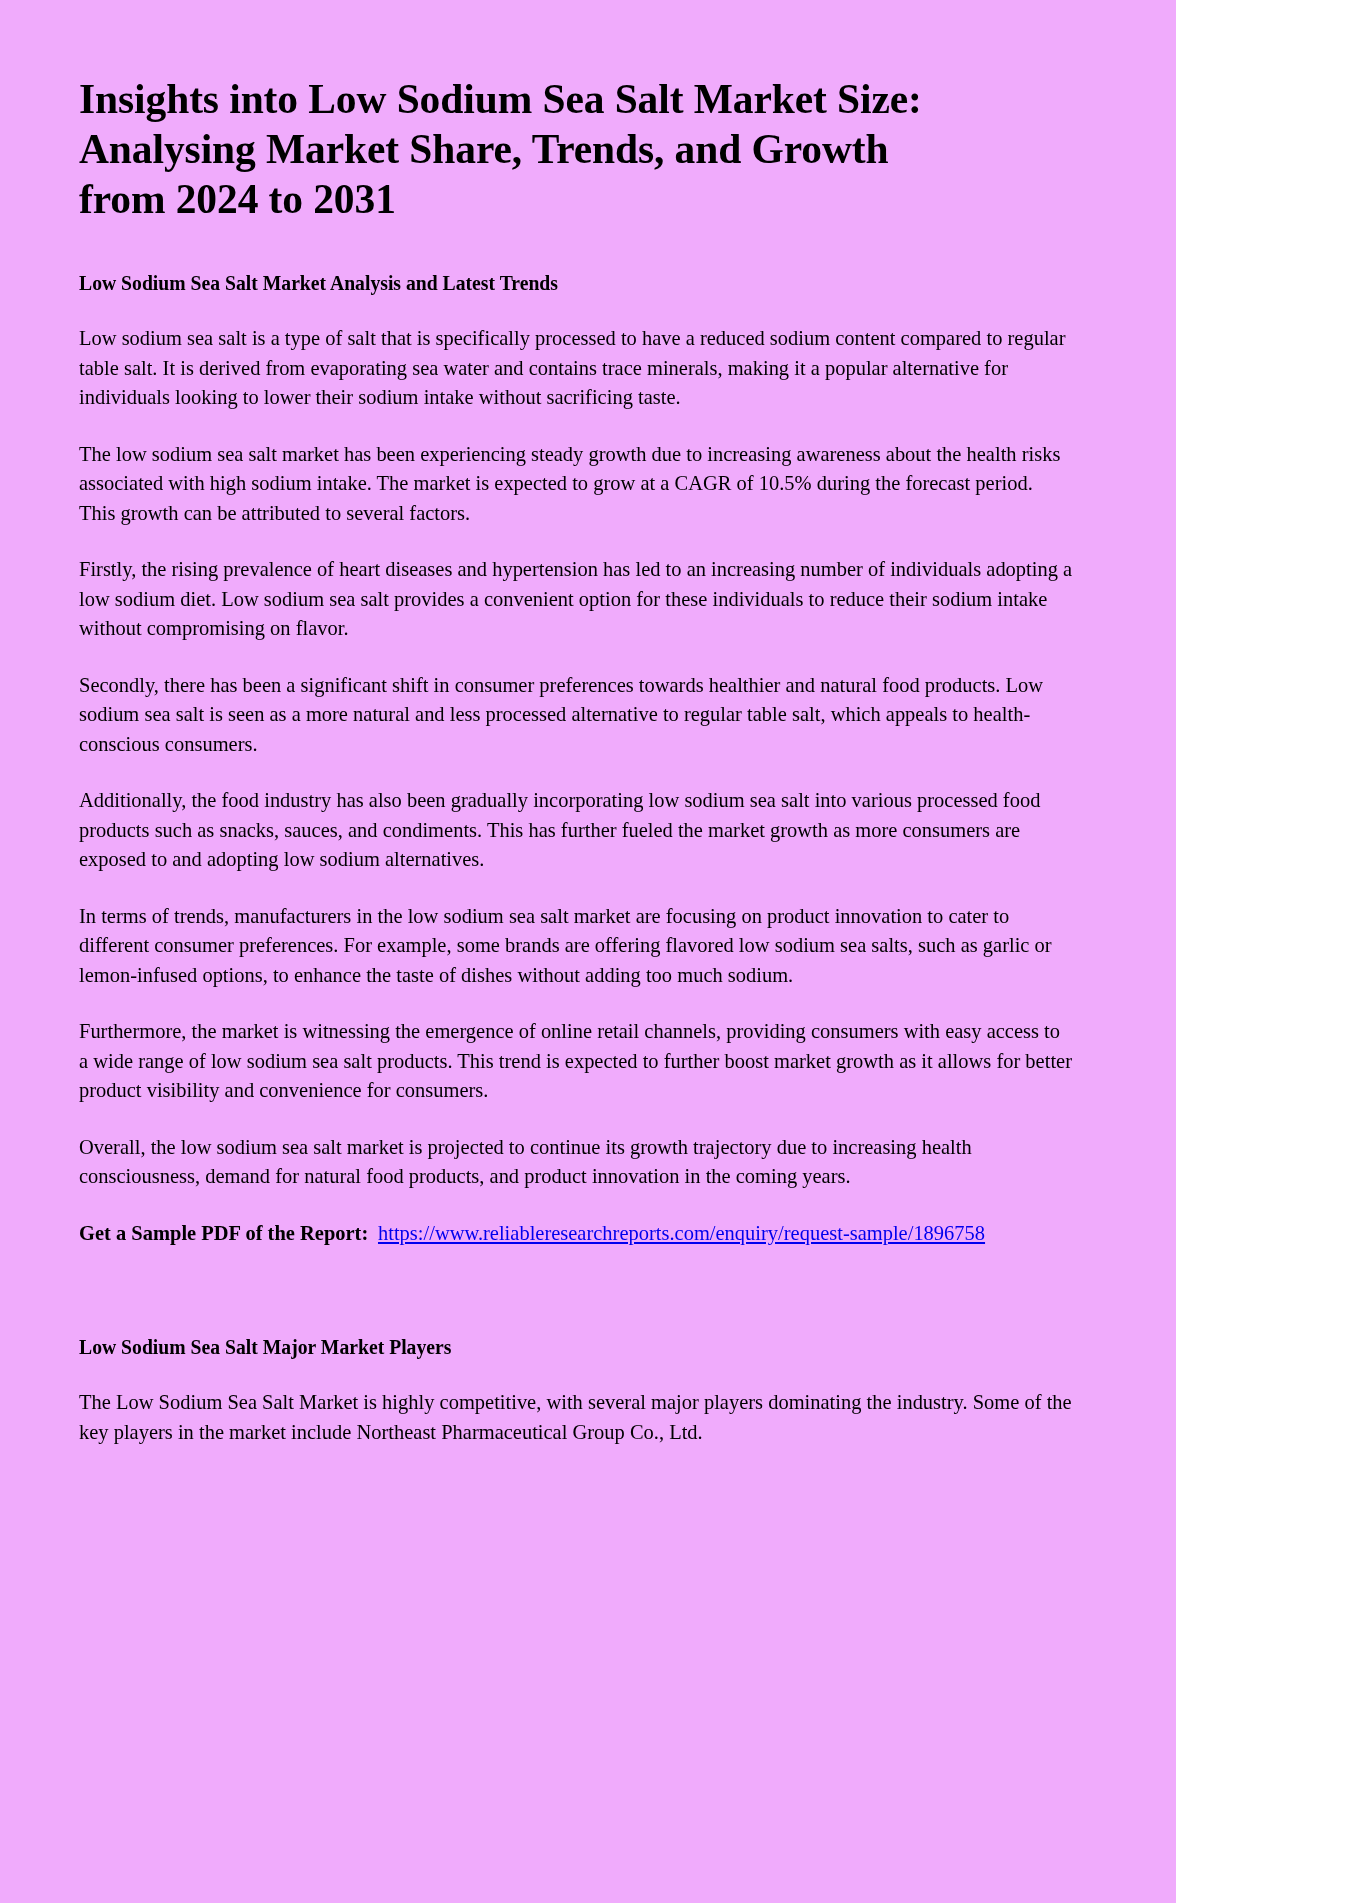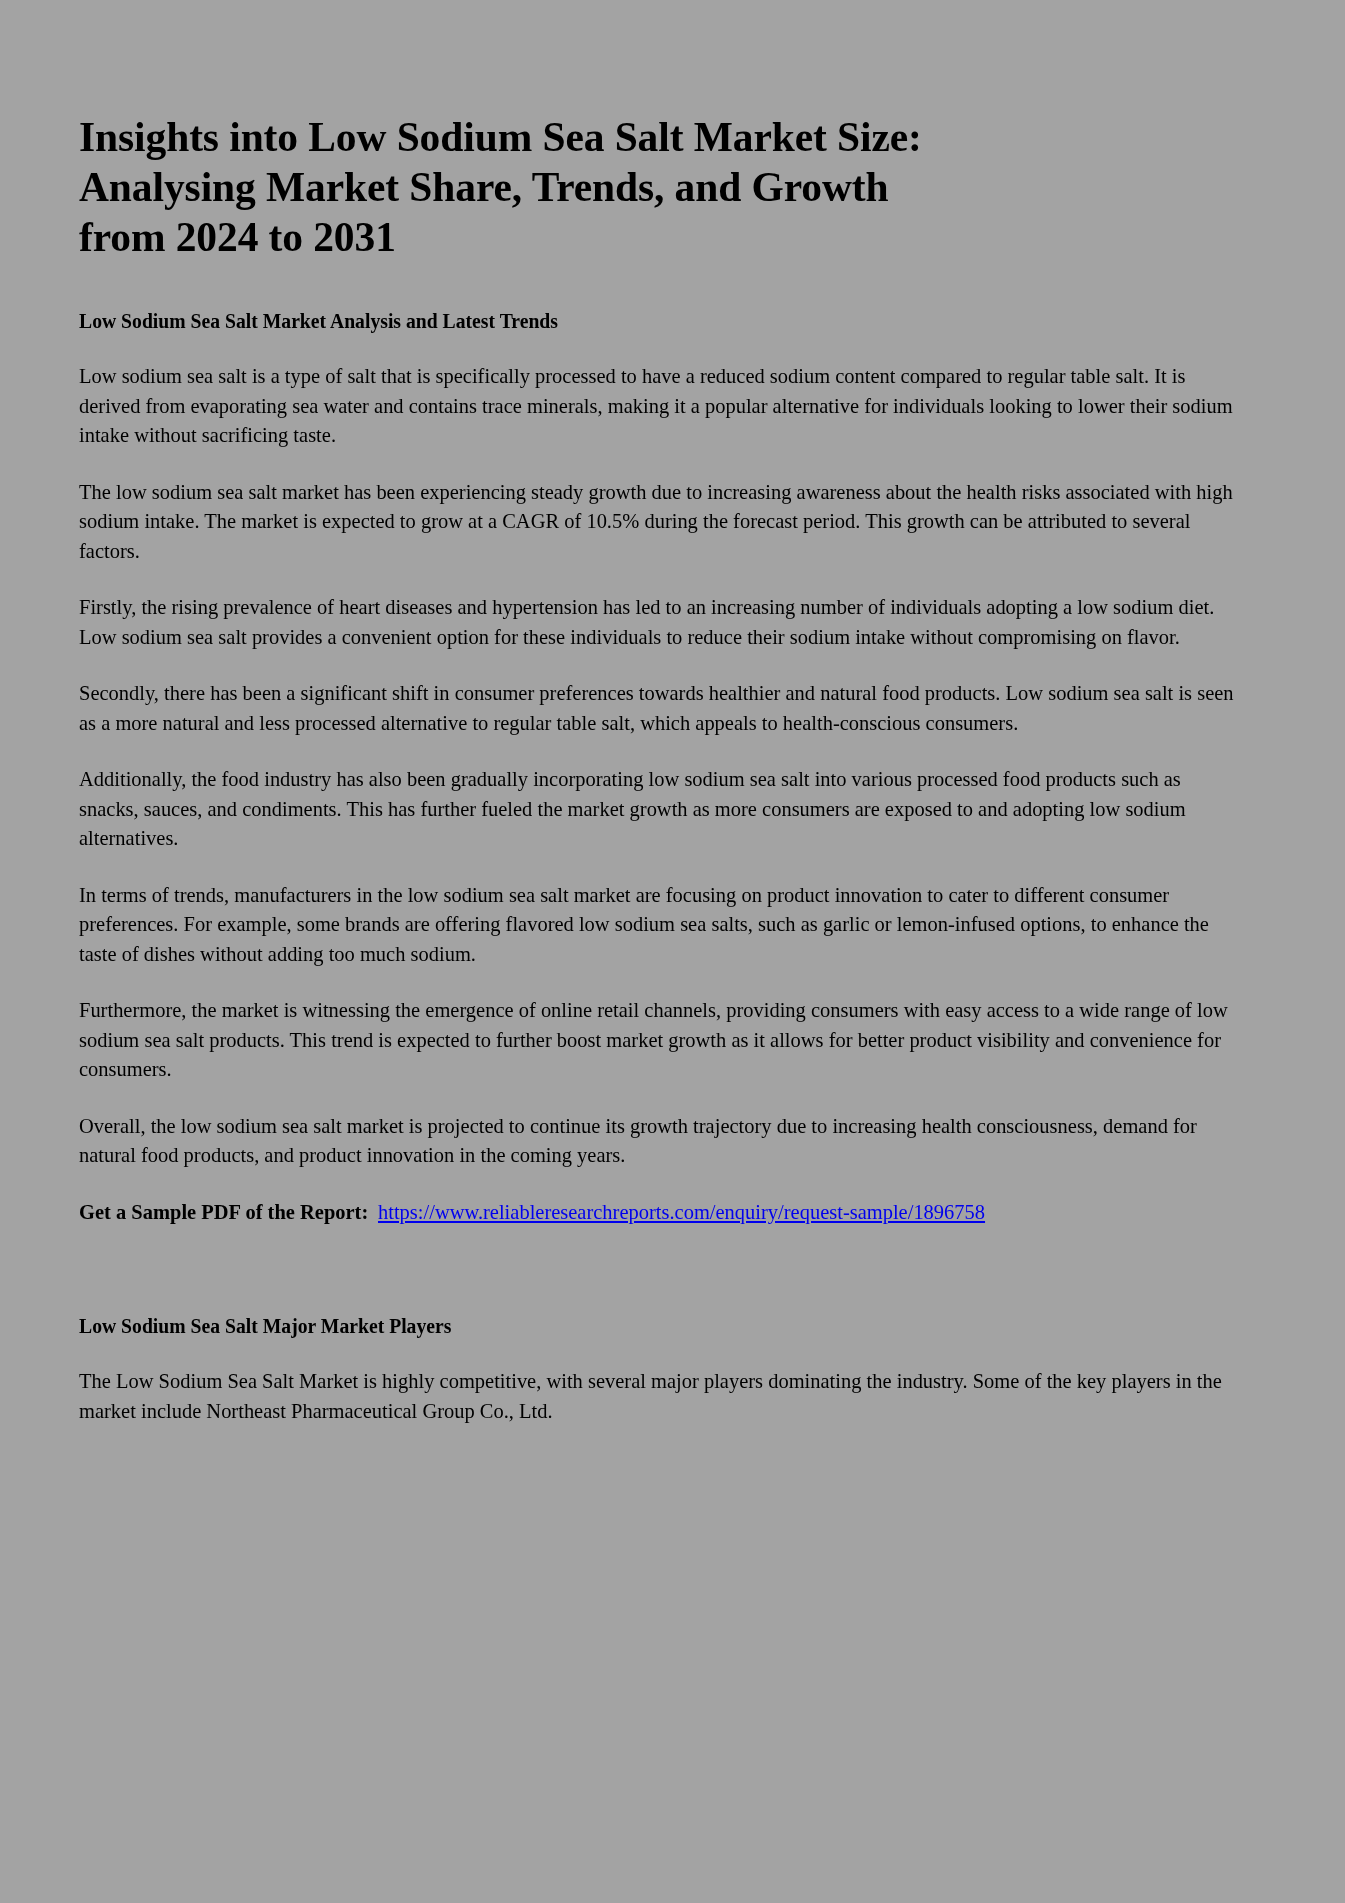--- a/index.html
+++ b/index.html
@@ -10,24 +10,24 @@
   body {
     width: 1345px;
     height: 1903px;
     font-family: "Liberation Serif", "DejaVu Serif", serif;
     color: #000000;
     -webkit-font-smoothing: antialiased;
     overflow: hidden;
   }
   .page {
     box-sizing: border-box;
-    width: 1345px;
+    width: 1176px;
     min-height: 1903px;
-    padding: 112px 78px 0 79px;
-    background: #a3a3a3;
+    padding: 74px 78px 0 79px;
+    background: #f0abfc;
   }
   .doc-title {
     font-family: "Liberation Serif", "DejaVu Serif", serif;
     font-weight: bold;
     font-size: 43px;
     line-height: 50px;
     letter-spacing: -0.1px;
     margin: 0 0 46px 0;
     max-width: 920px;
     transform: scaleX(0.965);

